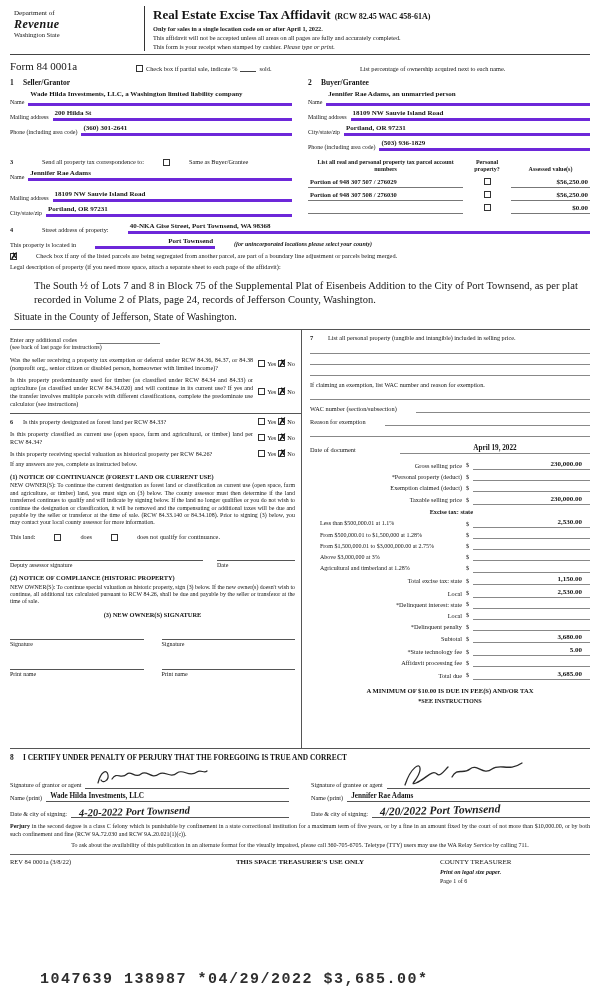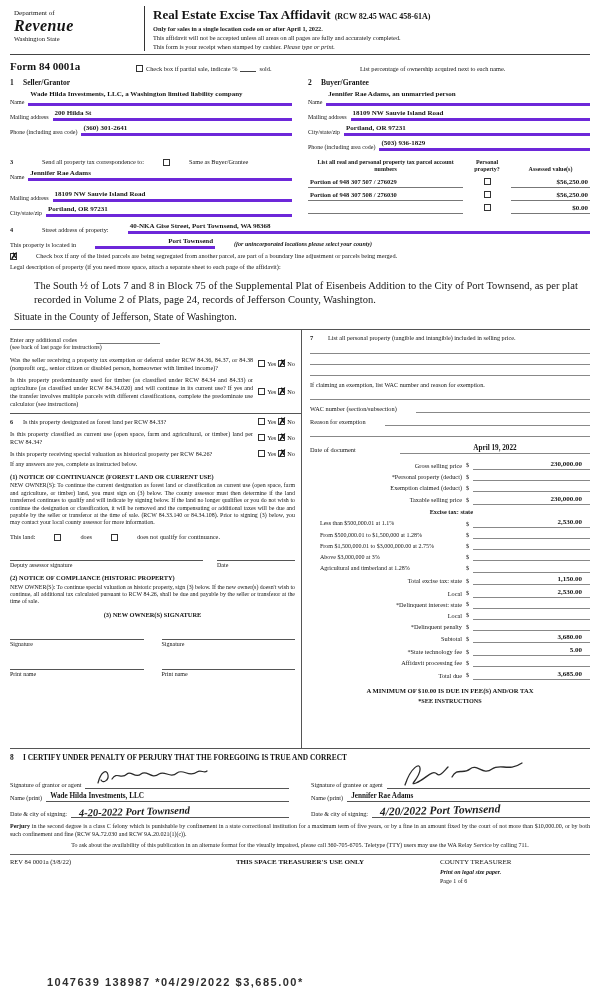--- a/index.html
+++ b/index.html
@@ -12,31 +12,31 @@
   .bi{font-weight:bold;font-style:italic;font-size:6px}
   .tiny{font-size:6px}
   .cb{display:inline-block;width:7px;height:7px;border:1px solid #333;vertical-align:-1px;
     position:relative;background:#fff;flex:none}
   .cb.checked::before{content:"✗";position:absolute;left:-0.5px;top:-2.5px;font-size:9px;
     font-weight:bold;color:#111;line-height:1}
   
   .hdr{display:flex;align-items:stretch;gap:8px;padding-bottom:3px;border-bottom:1px solid #444}
   .logo{width:126px;flex:none;display:flex;gap:4px;align-items:flex-start;padding-top:3px}
   .logo-text .dept{font-size:7px}
-  .logo-text .rev{font-size:16px;font-weight:bold;font-style:italic;line-height:1;letter-spacing:.4px}
+  .logo-text .rev{font-size:12px;font-weight:bold;font-style:italic;line-height:1;letter-spacing:.4px}
   .logo-text .state{font-size:6.5px;margin-top:1px}
   .hdr-divider{width:1px;background:#333}
   .hdr-right{flex:1;padding-top:1px}
   .title-line{display:flex;align-items:baseline;gap:4px}
   .title{font-size:13px;font-weight:bold;white-space:nowrap}
   .title-rcw{font-size:8px;font-weight:bold}
   .hnote{font-size:6.3px;margin-top:1px}
   
   .form-row{display:flex;align-items:flex-end;margin:4px 0 5px;gap:8px}
-  .form-number{font-size:11px;font-weight:bold;width:118px;flex:none}
+  .form-number{font-size:11px;font-weight:normal;width:118px;flex:none}
   .partial{font-size:6.3px;display:flex;align-items:center;gap:3px;width:216px;flex:none}
   .blank18{display:inline-block;width:16px;border-bottom:1px solid #444;height:7px}
   .ownership{font-size:6.3px}
   
   .cols{display:flex;gap:16px}
   .col{flex:1;min-width:0}
   .sec-head{font-size:7.5px;font-weight:bold;margin-bottom:1px}
   .sec-num{display:inline-block;width:13px;font-weight:bold}
   .fld{display:flex;align-items:flex-end;gap:4px;margin-top:3px}
   .flabel{font-size:6px;flex:none}
@@ -111,22 +111,22 @@
     font-weight:bold;font-size:10.5px;white-space:nowrap;transform:rotate(-1.5deg);color:#1d1d1d}
   
   .perjury{font-size:6px;text-align:justify;margin-top:5px;line-height:1.3}
   .altformat{font-size:6px;text-align:center;margin:3px 30px 0}
   .footrow{display:flex;align-items:flex-start;border-top:1px solid #666;margin-top:5px;padding-top:3px}
   .rev{font-size:6.5px;width:150px;flex:none}
   .treasurer{flex:1;text-align:center;font-weight:bold;font-size:7px}
   .county{width:150px;flex:none;text-align:left;font-size:7px}
   .legalnote{font-size:6px;font-weight:bold;font-style:italic;margin-top:2px}
   .pagenum{font-size:6px;margin-top:1px}
-  .stamp{position:absolute;left:47px;bottom:7px;font-family:Liberation Sans, sans-serif;
-    font-size:11px;letter-spacing:1.5px;color:#2f2f2f;font-weight:bold;white-space:pre}
+  .stamp{position:absolute;left:40px;bottom:7px;font-family:Liberation Mono, monospace;
+    font-size:15px;letter-spacing:1.5px;color:#2f2f2f;font-weight:bold;white-space:pre}
 </style>
 </head>
 <body>
 
 <div class="page">
 
   <div class="hdr">
     <div class="logo">
       <svg width="20" height="20" viewBox="0 0 20 20">
         <circle cx="10" cy="10" r="8.6" fill="none" stroke="#222" stroke-width="1.3"></circle>

